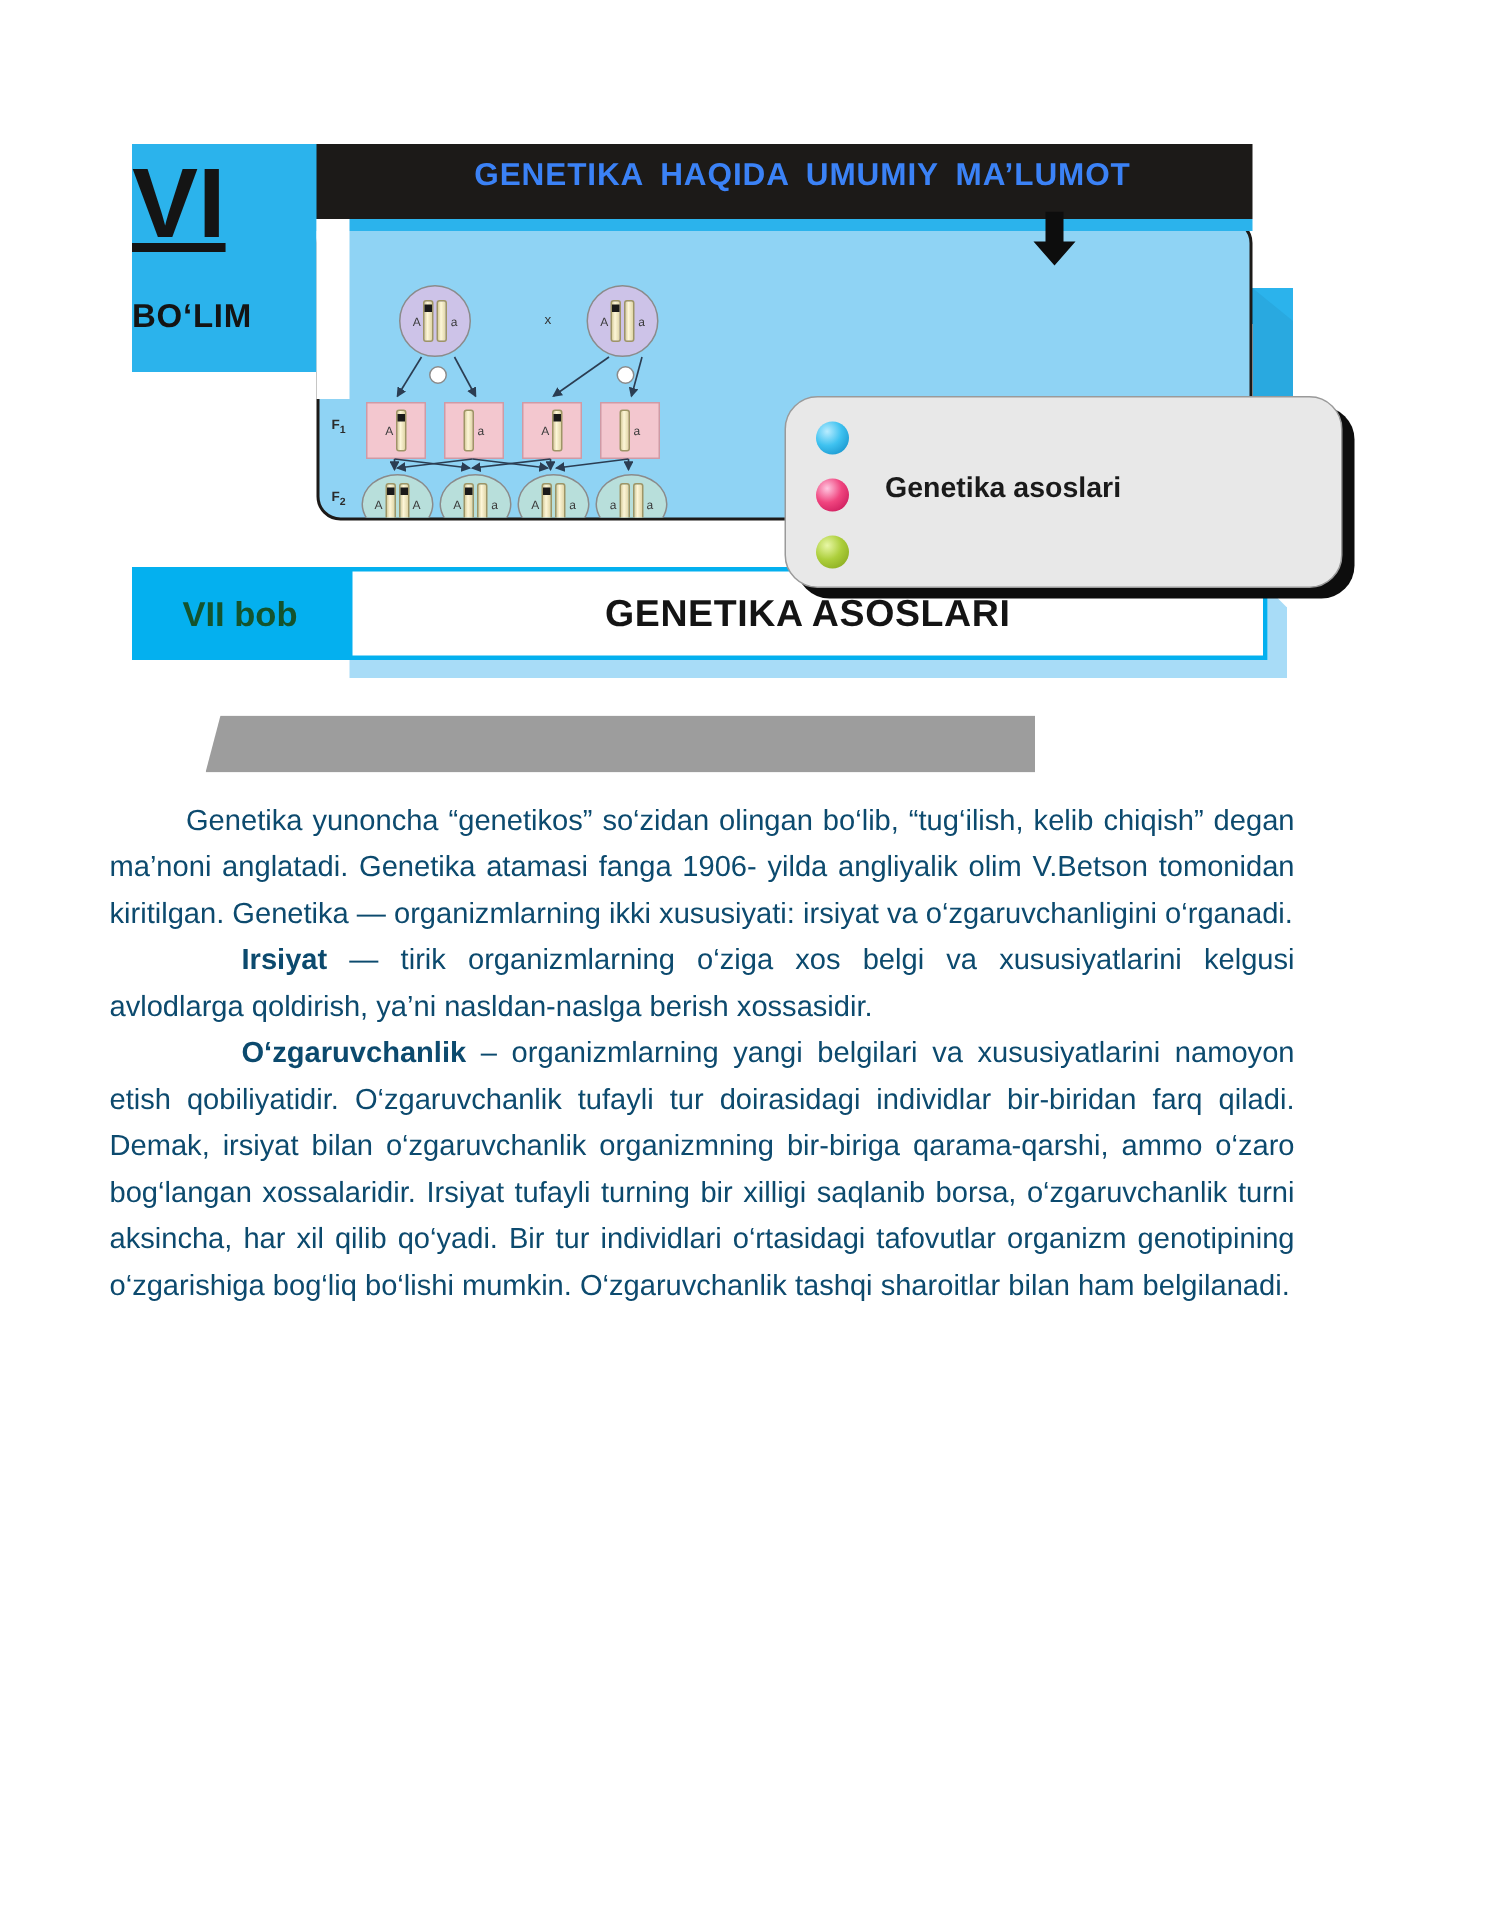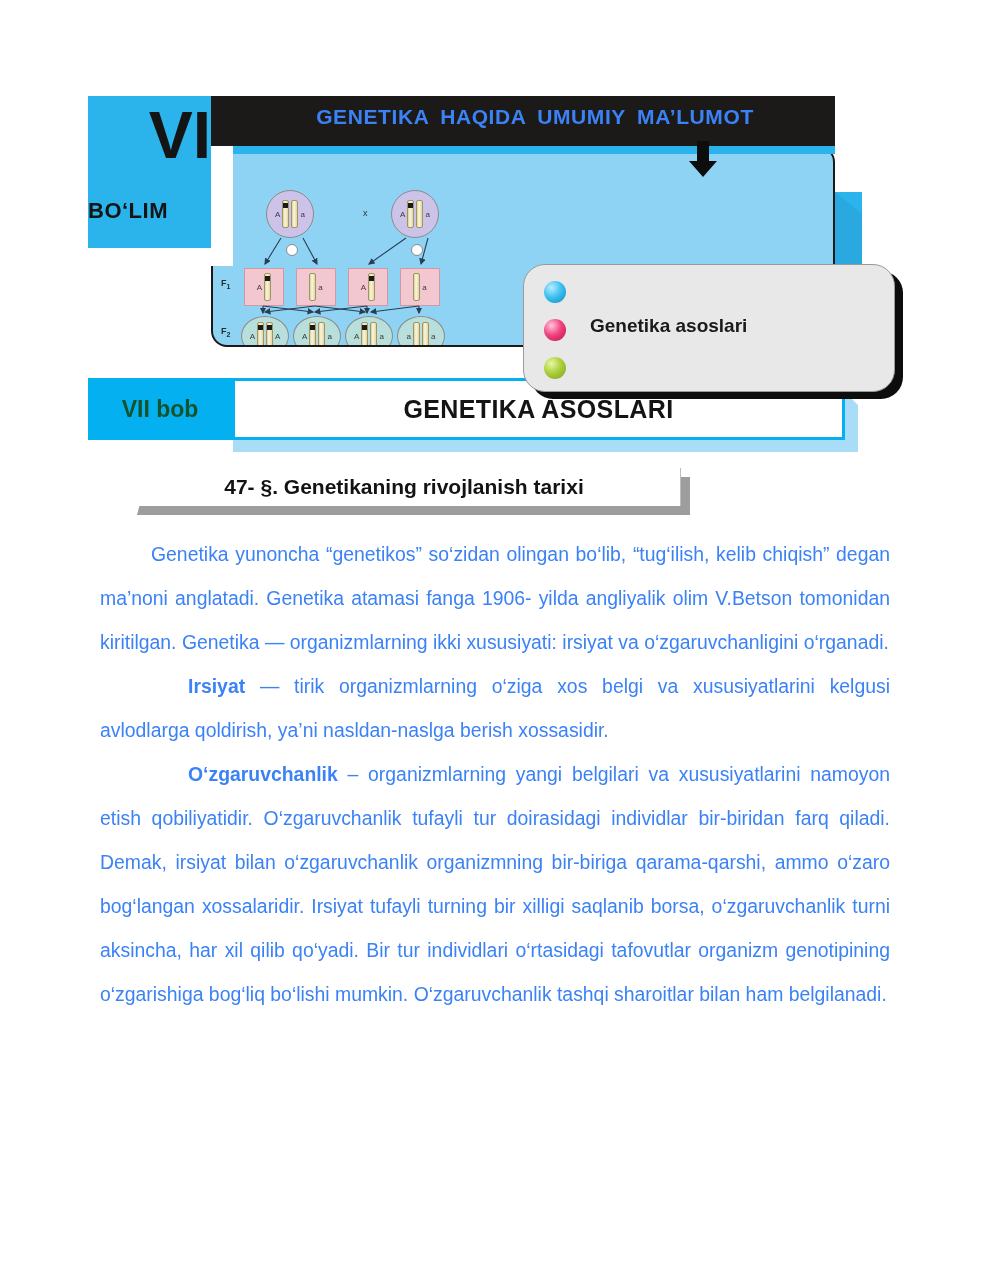--- a/index.html
+++ b/index.html
@@ -83,26 +83,27 @@
     top: 0px;
     width: 123px;
     height: 152px;
     background: #2bb3ec;
     z-index: 4;
   }
   .hdr-unit-roman {
     position: absolute;
     left: 0; right: 0;
     top: 6px;
-    text-align: right;
+    text-align: left;
     font-size: 66px;
     font-weight: bold;
     color: #141414;
     line-height: 1;
     font-family: "Liberation Sans", sans-serif;
+    text-decoration: underline;
   }
   .hdr-unit-word {
     position: absolute;
     left: 0; right: 0;
     top: 102px;
     text-align: left;
     font-size: 22px;
     font-weight: bold;
     color: #141414;
     letter-spacing: 0.5px;
@@ -311,26 +312,26 @@
     z-index: 2;
   }
   .sec-box span {
     font-size: 21px; font-weight: bold; color: #131313;
     font-family: "Liberation Sans", sans-serif;
   }
 
   
   #body-text {
     position: absolute;
-    left: 100px;
+    left: 73px;
     top: 532px;
     width: 790px;
     font-size: 19.4px;
-    line-height: 44px;
-    color: #3b82f6;
+    line-height: 31px;
+    color: #0c4a6e;
     text-align: justify;
     text-justify: inter-word;
     font-family: "Liberation Sans", sans-serif;
   }
   #body-text p { margin: 0; text-indent: 51px; }
   #body-text b { font-weight: bold; margin-left: 37px; }
 </style>
 </head>
 <body>
 
@@ -461,23 +462,20 @@
   <div class="chap-left">
     <span>VII bob</span>
   </div>
   <div class="chap-right">
     <span>GENETIKA ASOSLARI</span>
   </div>
 </div>
 
 <div id="section-title">
   <div class="sec-shadow"></div>
-  <div class="sec-box">
-    <span>47- §. Genetikaning rivojlanish tarixi</span>
-  </div>
 </div>
 
 <div id="body-text">
   <p>
     <span>Genetika  yunoncha “genetikos” so‘zidan olingan bo‘lib, “tug‘ilish, kelib chiqish” degan ma’noni anglatadi. Genetika atamasi fanga 1906- yilda angliyalik olim V.Betson tomonidan kiritilgan. Genetika — organizmlarning ikki xususiyati: irsiyat va o‘zgaruvchanligini o‘rganadi.</span>
   </p>
   <p>
     <b>Irsiyat</b><span> — tirik organizmlarning o‘ziga xos belgi va xususiyatlarini kelgusi avlodlarga qoldirish, ya’ni nasldan-naslga berish xossasidir.</span>
   </p>
   <p>

